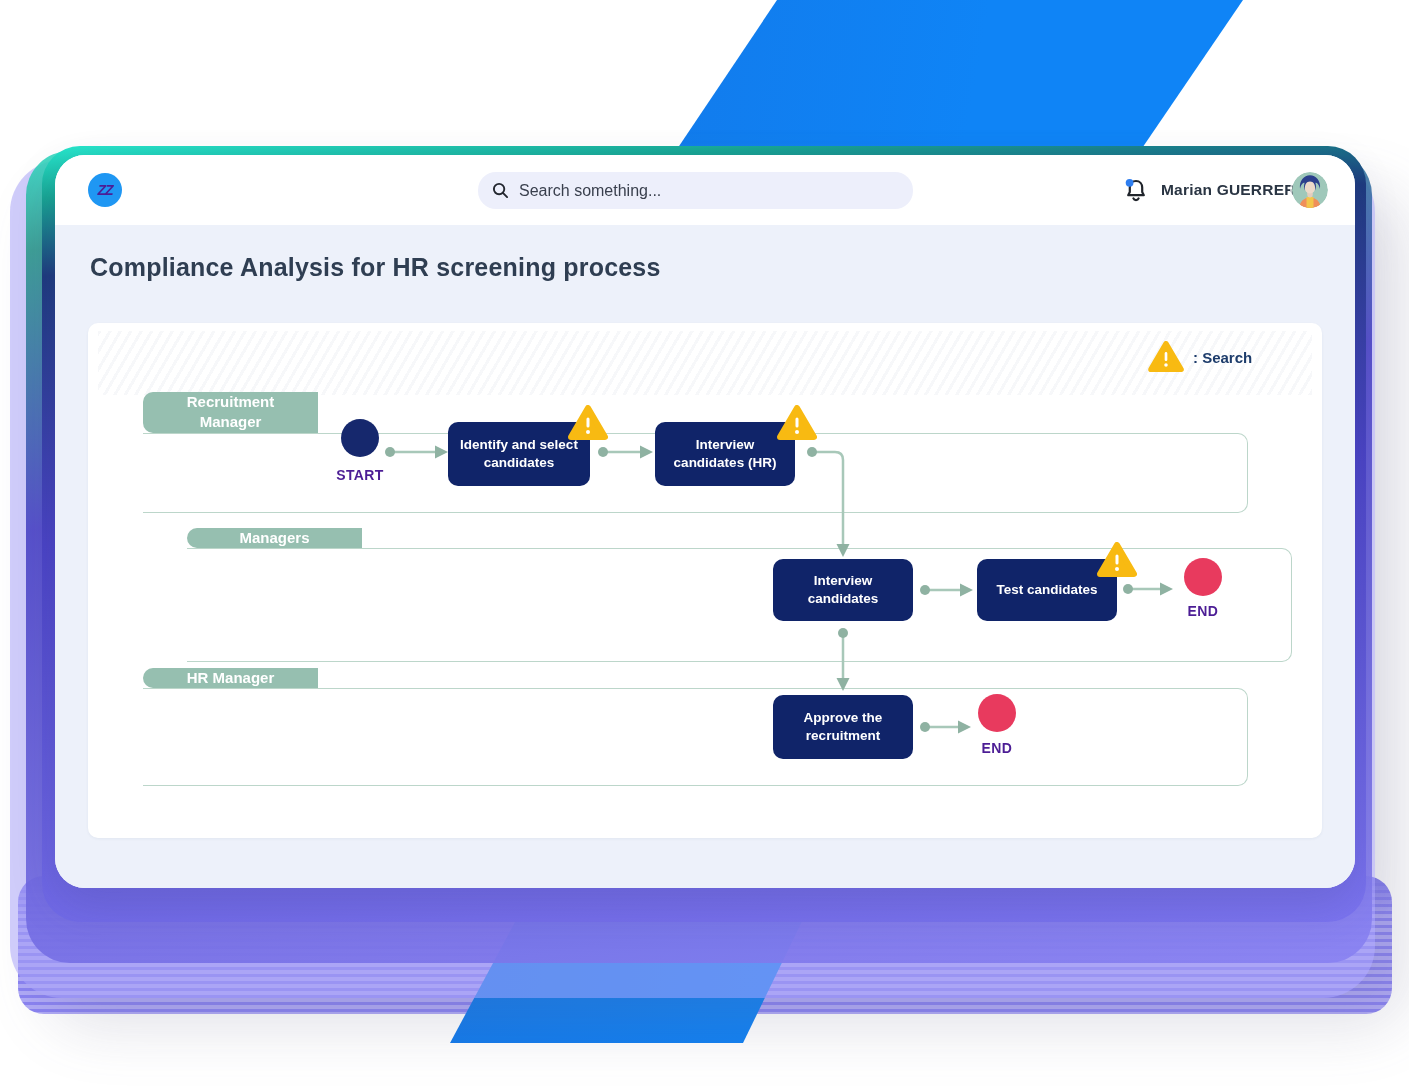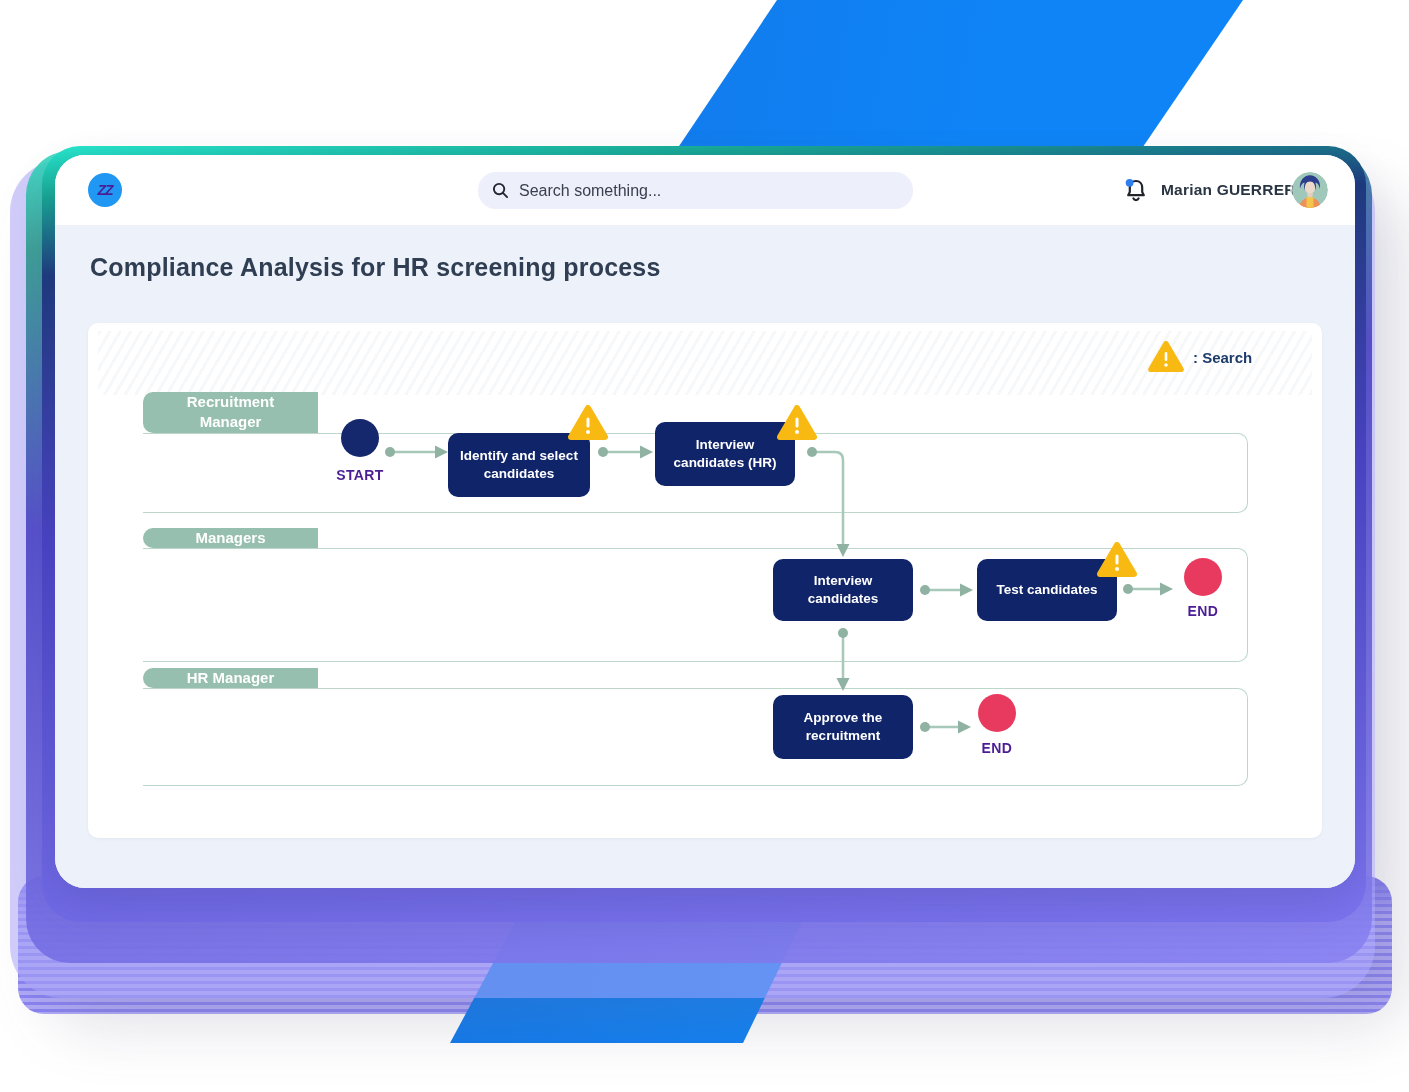--- a/index.html
+++ b/index.html
@@ -60,33 +60,33 @@
     background:#fff; border-radius:10px; box-shadow:0 1px 3px rgba(40,60,100,.06); }
   .panel::before { content:""; position:absolute; left:10px; right:10px; top:8px; height:64px;
     background:repeating-linear-gradient(120deg, rgba(90,110,150,.05) 0 3px, transparent 3px 9px);
     pointer-events:none; }
 
   .legend { position:absolute; left:1060px; top:18px; display:flex; align-items:center; gap:9px; }
   .legend-text { font-size:15px; font-weight:700; color:#1d3c6b; }
 
   .lane { position:absolute; left:55px; width:1105px; display:flex;flex-direction:column; }
   .lane-1 { top:69px; height:121px; }
-  .lane-2 { top:205px; height:134px; }
+  .lane-2 { top:205px; height:134px;margin-left:44px; }
   .lane-3 { top:345px; height:118px; }
   .lane-header { width:175px; background:var(--lane-green,#96bfb0); border-radius:10px 0 0 10px;
     display:flex; align-items:center; justify-content:center; }
   .lane-header span { max-width:120px; text-align:center; color:#fff; font-weight:700;
     font-size:15px; line-height:1.35; }
   .lane-body { flex:1; background:#fff; border:1.5px solid var(--lane-border,#bcd6ca);
     border-left:none; border-radius:0 10px 10px 0; }
 
   .task { position:absolute; background:var(--navy,#102469); color:#fff; border-radius:10px;
     display:flex; align-items:center; justify-content:center; text-align:center;
     font-size:13.5px; font-weight:700; line-height:1.35; padding:4px 10px; cursor:pointer; }
-  .task-1 { left:360px; top:99px;  width:142px; height:64px;margin-top:11px; }
+  .task-1 { left:360px; top:99px;  width:142px; height:64px; }
   .task-2 { left:567px; top:99px;  width:140px; height:64px; }
   .task-3 { left:685px; top:236px; width:140px; height:62px; }
   .task-4 { left:889px; top:236px; width:140px; height:62px; }
   .task-5 { left:685px; top:372px; width:140px; height:64px; }
 
   .dot-node { position:absolute; border-radius:50%; }
   .start-circle { left:253px; top:96px; width:38px; height:38px; background:var(--start-navy,#16286d); }
   .end-circle-1 { left:1096px; top:235px; width:38px; height:38px; background:var(--end-red,#e83a5e); }
   .end-circle-2 { left:890px;  top:371px; width:38px; height:38px; background:var(--end-red,#e83a5e); }
   .node-label { position:absolute; font-size:14px; font-weight:700; color:#4c1d95;

